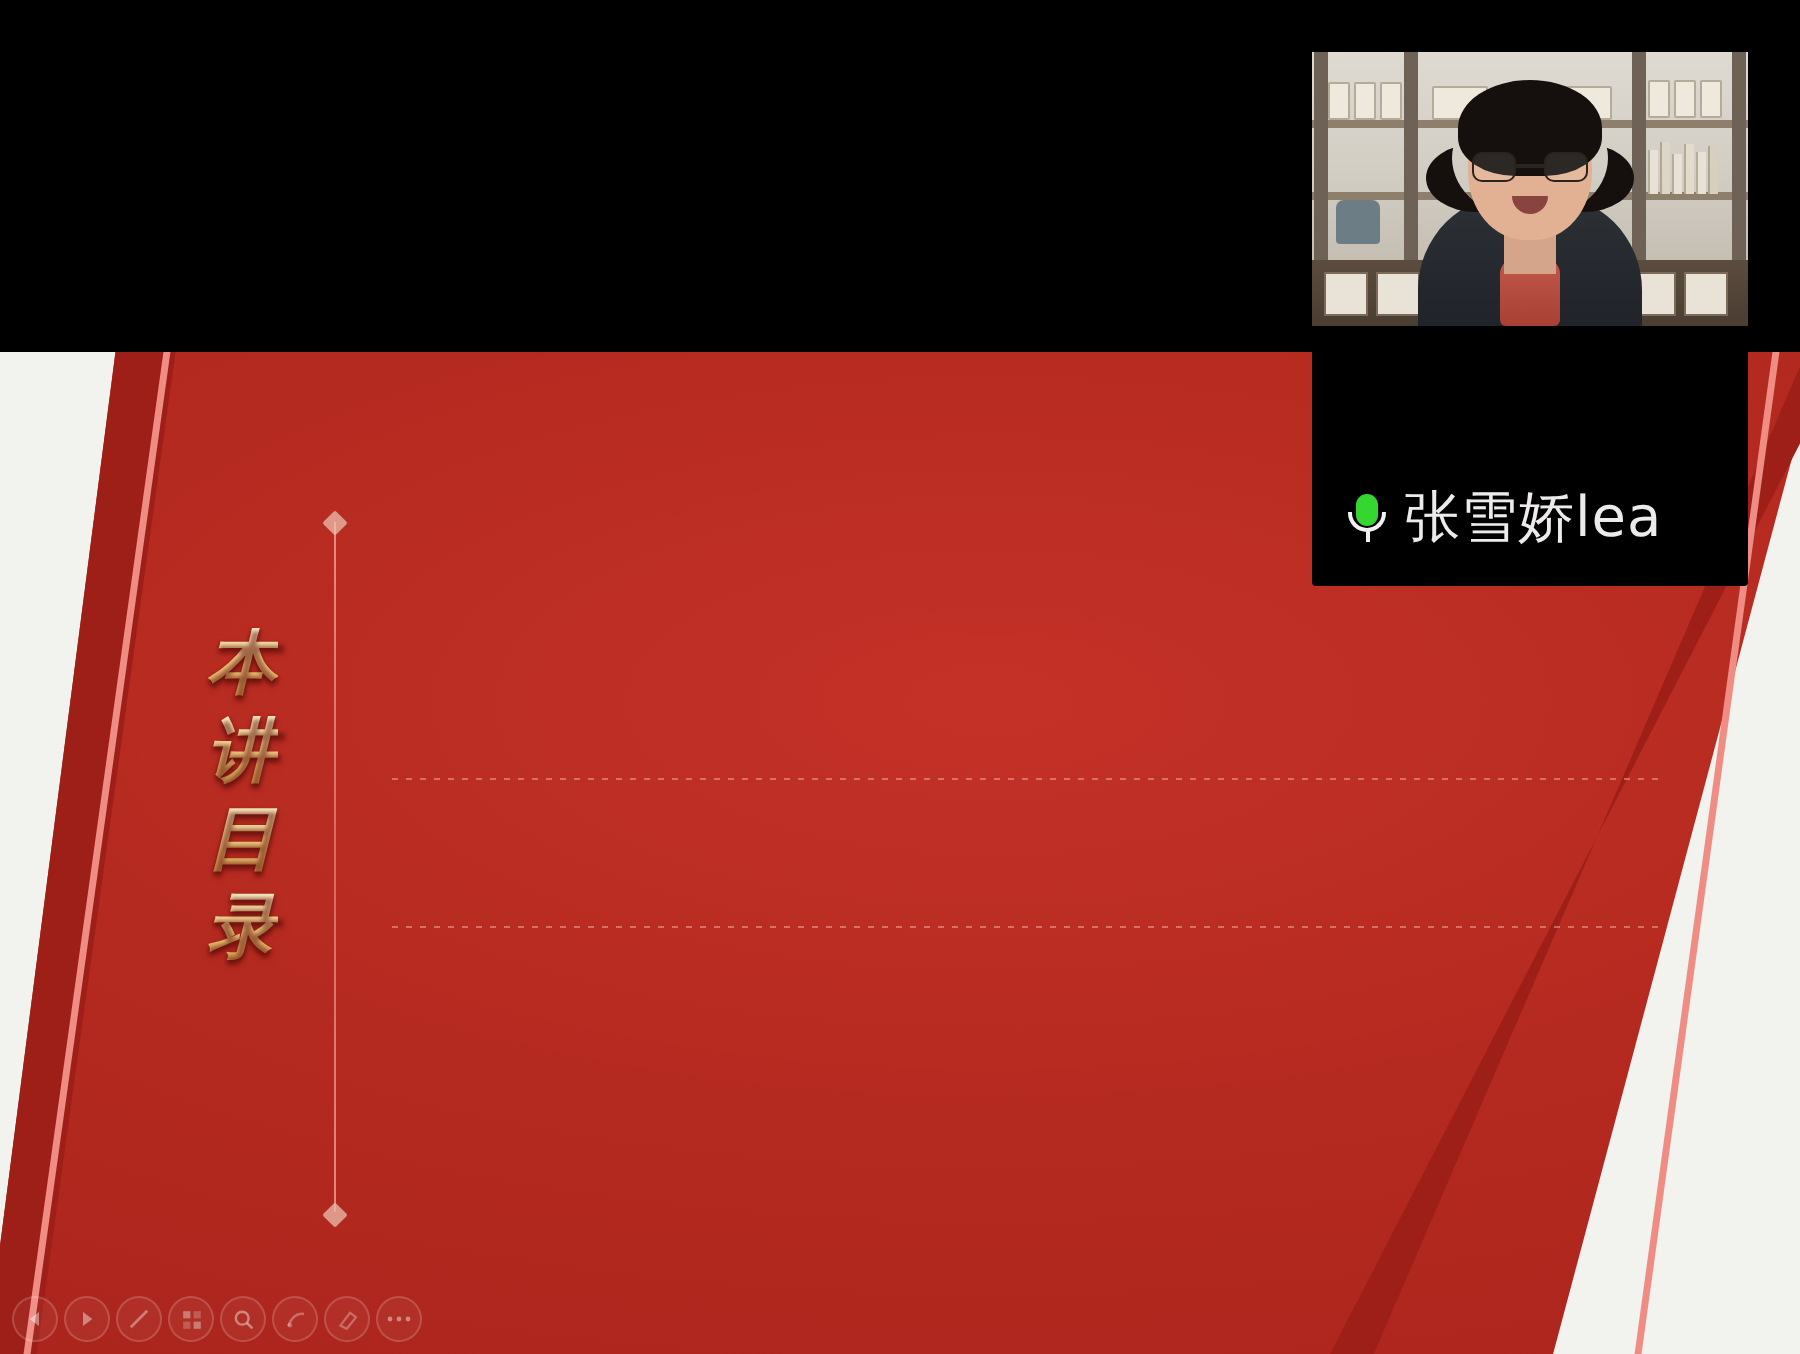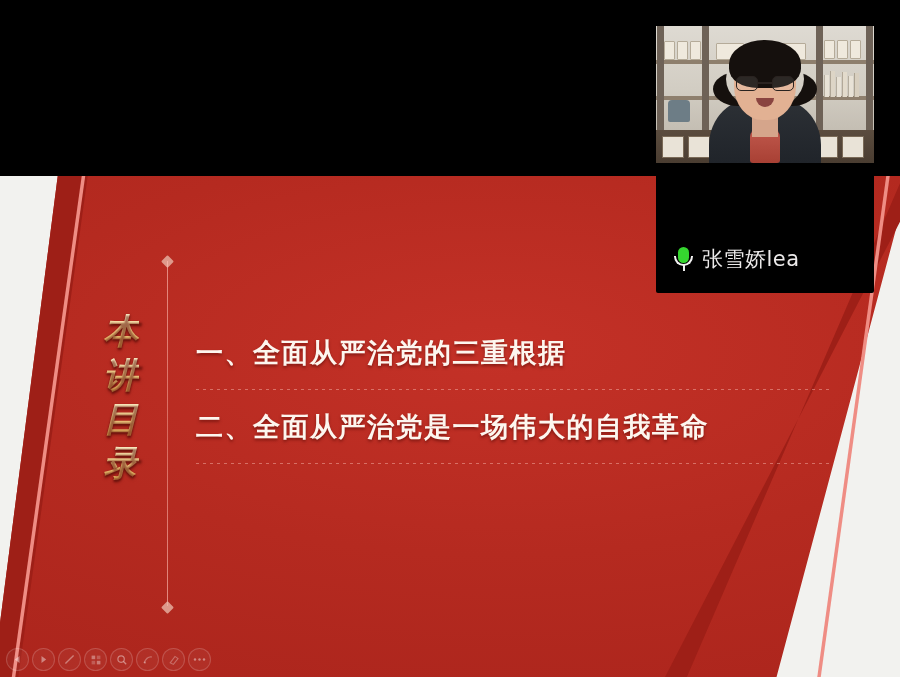--- a/index.html
+++ b/index.html
@@ -327,21 +327,21 @@
     border:2px solid #f1f1f1;
     border-top:none;
     border-radius:0 0 11px 11px;
   }
   .mic-stem{
     position:absolute; left:8.5px; top:18px;
     width:2px; height:6px; background:#f1f1f1;
   }
   .name-text{
     font-family:"DejaVu Sans","Liberation Sans",sans-serif;
-    font-size:21px;
+    font-size:28px;
     color:#eceaea;
     letter-spacing:.5px;
     white-space:nowrap;
   }
 
   
   .toolbar{
     position:absolute;
     left:6px; bottom:6px;
     display:flex;
@@ -386,25 +386,23 @@
 
     <div class="vtitle">
       <span>本</span>
       <span>讲</span>
       <span>目</span>
       <span>录</span>
     </div>
 
     <div class="agenda">
       <div class="agenda-row">
-        <div class="agenda-text">一、全面从严治党的三重根据</div>
         <div class="agenda-sep"></div>
       </div>
       <div class="agenda-row">
-        <div class="agenda-text">二、全面从严治党是一场伟大的自我革命</div>
         <div class="agenda-sep"></div>
       </div>
     </div>
 
     <div class="toolbar">
 
       <div class="tool">
         <span>
           <svg width="9" height="9" viewBox="0 0 9 9">
               <polygon points="6.5,1 6.5,8 1.8,4.5" fill="rgba(255,255,255,0.42)"></polygon>

